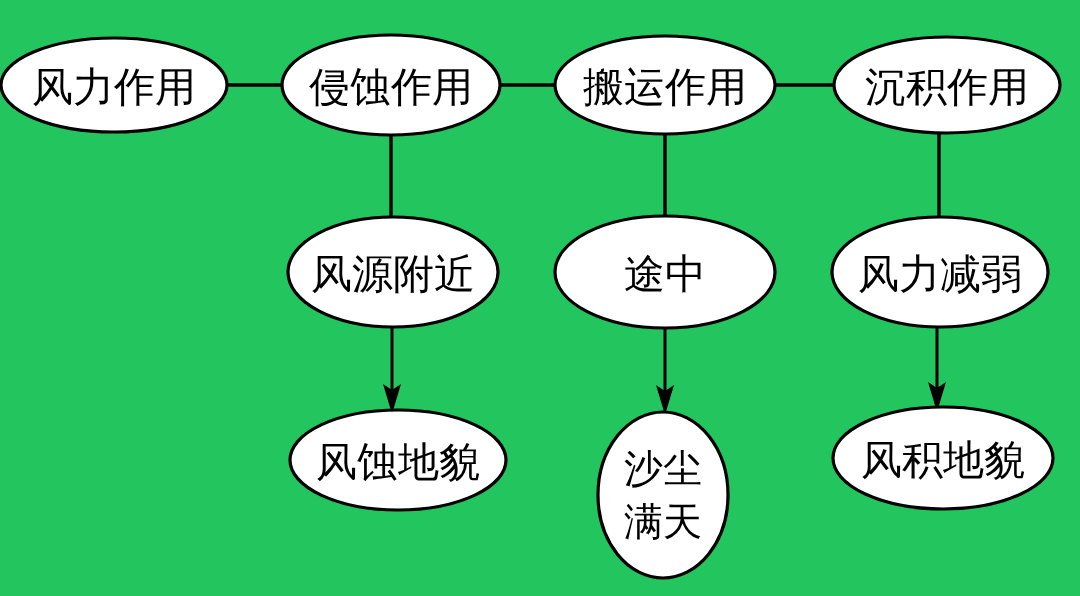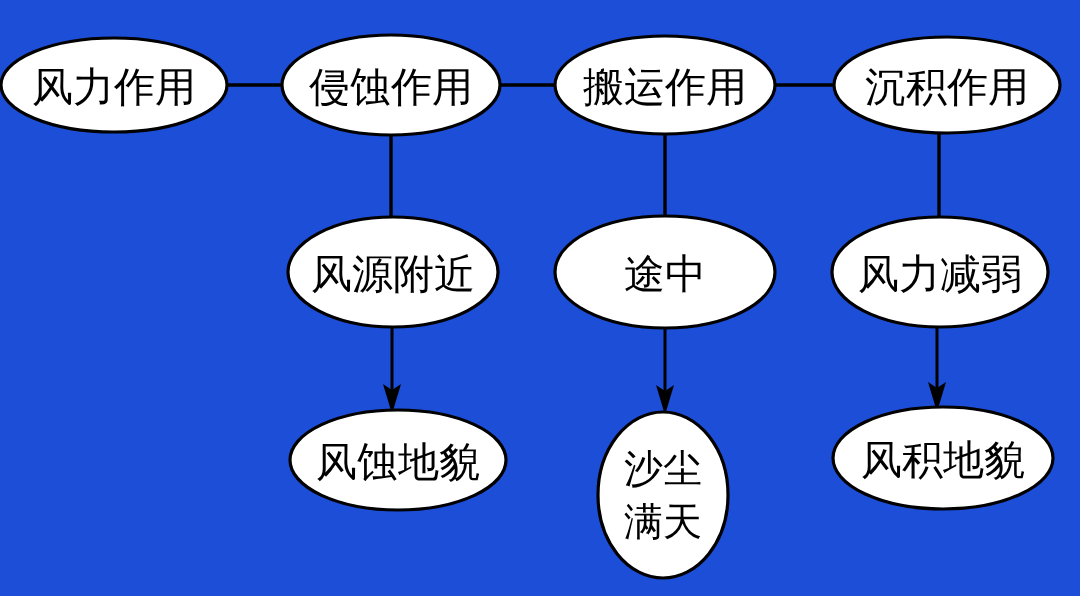--- a/index.html
+++ b/index.html
@@ -11,21 +11,21 @@
   body {
     width: 1080px;
     height: 596px;
     font-family: "DejaVu Serif", "Liberation Serif", serif;
     overflow: hidden;
   }
   #diagram-root {
     position: relative;
     width: 1080px;
     height: 596px;
-    background: #1d4ed8;
+    background: #22c55e;
   }
   svg#flow-svg {
     display: block;
     width: 1080px;
     height: 596px;
   }
   .node-ellipse {
     fill: #ffffff;
     stroke: #000000;
     stroke-width: 3.2;

